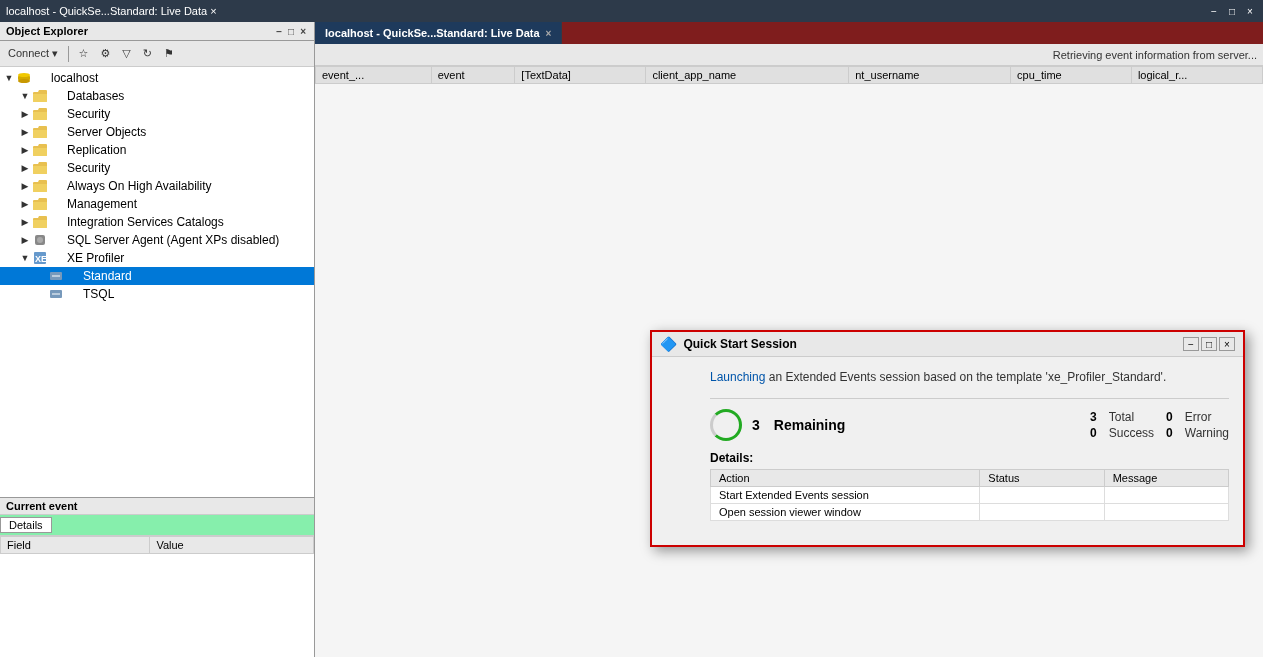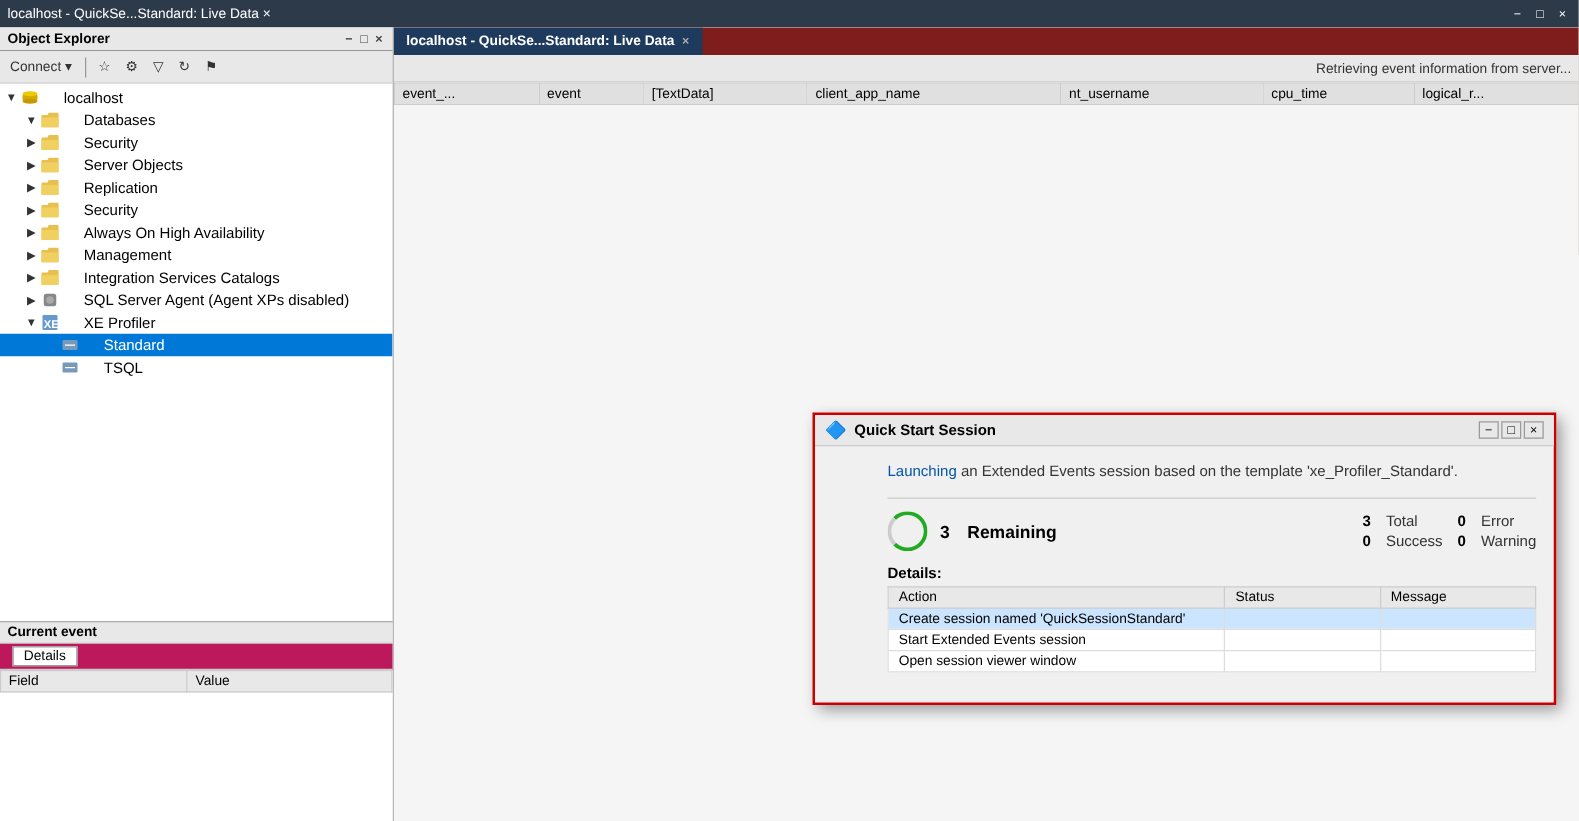--- a/index.html
+++ b/index.html
@@ -99,23 +99,23 @@
       flex-direction: column;
     }
     .bottom-panel-title {
       background: #e8e8e8;
       border-bottom: 1px solid #ccc;
       padding: 2px 6px;
       font-size: 11px;
       font-weight: bold;
     }
     .details-tab {
-      background: #be185d;
+      background: #86efac;
       border-bottom: 1px solid #ccc;
-      padding: 2px 10px;
+      padding: 2px 0;
       font-size: 11px;
     }
     .details-tab span {
       border: 1px solid #999;
       padding: 1px 8px;
       background: white;
       display: inline-block;
     }
     .details-grid {
       flex: 1;
@@ -600,25 +600,20 @@
       <div class="details-label">Details:</div>
       <table class="actions-table" id="actions-table">
         <thead>
           <tr id="actions-headers">
               <th>Action</th>
               <th>Status</th>
               <th>Message</th>
             </tr>
         </thead>
         <tbody id="actions-tbody">
-            <tr class="action-row-selected">
-              <td style="min-width: 260px;">Create session named 'QuickSessionStandard'</td>
-              <td style="min-width: 120px;"></td>
-              <td style="min-width: 120px;"></td>
-            </tr>
             <tr>
               <td style="min-width: 260px;">Start Extended Events session</td>
               <td style="min-width: 120px;"></td>
               <td style="min-width: 120px;"></td>
             </tr>
             <tr>
               <td style="min-width: 260px;">Open session viewer window</td>
               <td style="min-width: 120px;"></td>
               <td style="min-width: 120px;"></td>
             </tr>

